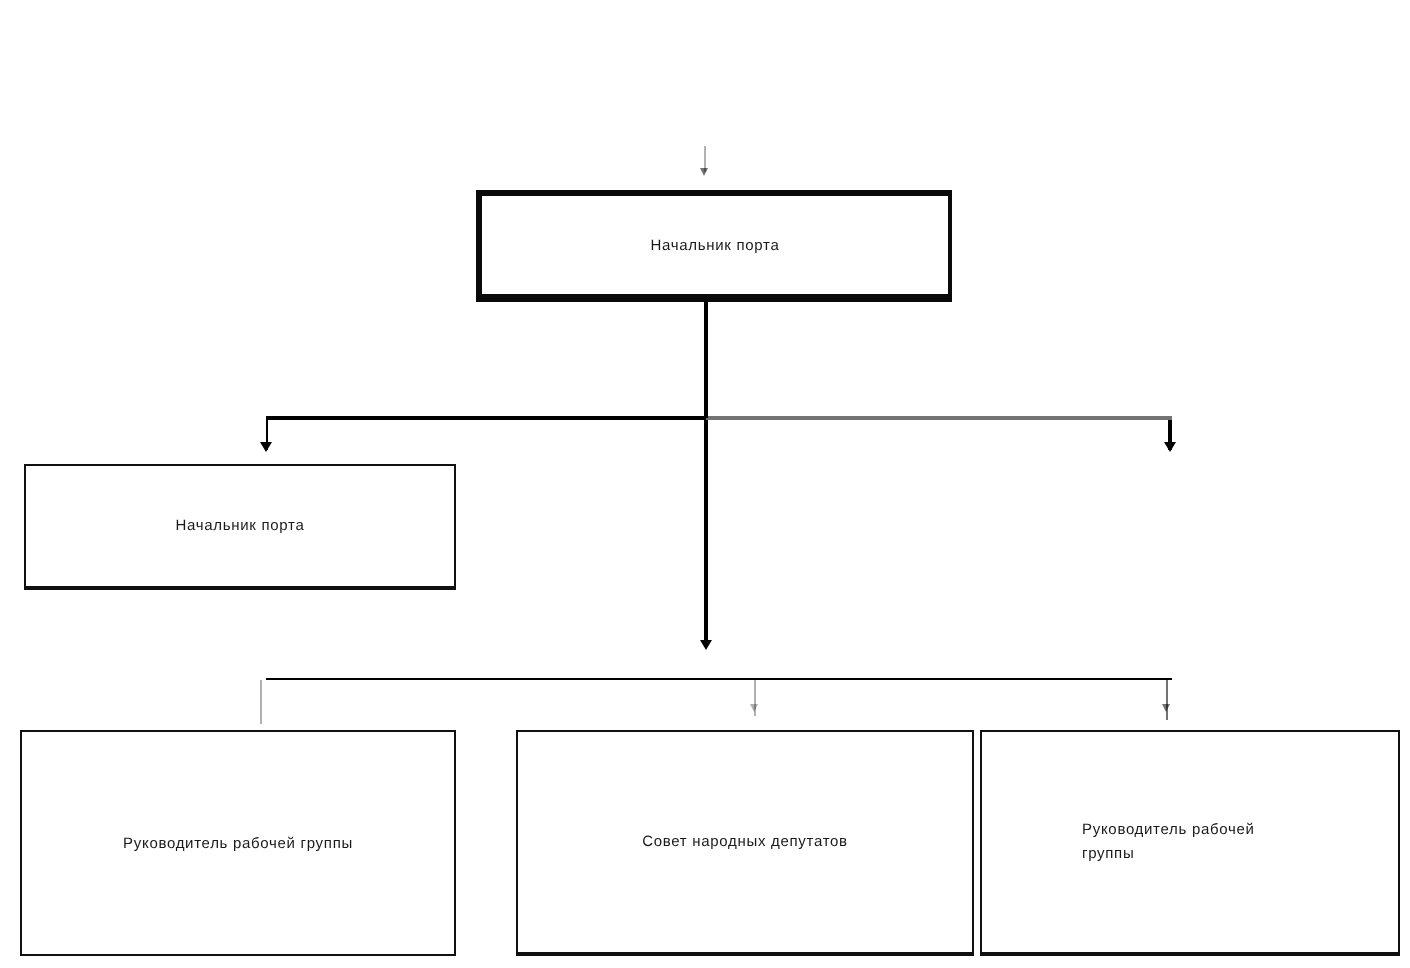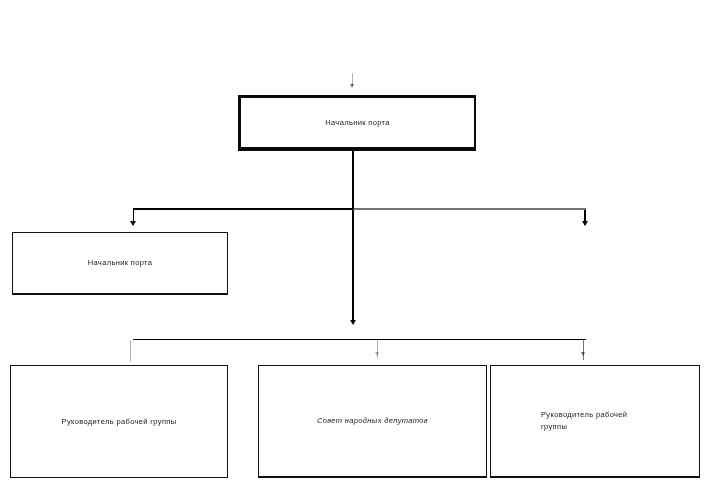--- a/index.html
+++ b/index.html
@@ -126,21 +126,21 @@
   <div class="conn vline very-faint" style="left:377px; top:340px; width:1px; height:18px;"></div>
   <div class="arrowhead small very-faint" style="left:375px; top:352px;"></div>
 
   <div class="conn vline faint" style="left:583px; top:340px; width:1px; height:20px;"></div>
   <div class="arrowhead small faint" style="left:581px; top:352px;"></div>
 
   <div class="node ink-faint" style="left:10px; top:365px; width:218px; height:113px;">
     <span class="label">Руководитель рабочей группы</span>
   </div>
 
-  <div class="node ink-faint ink-faint-b" style="left:258px; top:365px; width:229px; height:113px;font-style:italic;">
+  <div class="node ink-faint ink-faint-b" style="left:258px; top:365px; width:229px; height:113px;">
     <span class="label">Совет народных депутатов</span>
   </div>
 
   <div class="node ink-faint ink-faint-b text-left" style="left:490px; top:365px; width:210px; height:113px; justify-content:flex-start; padding-left:50px;">
     <span class="label">Руководитель рабочей
 группы</span>
   </div>
 
 </div>
 

